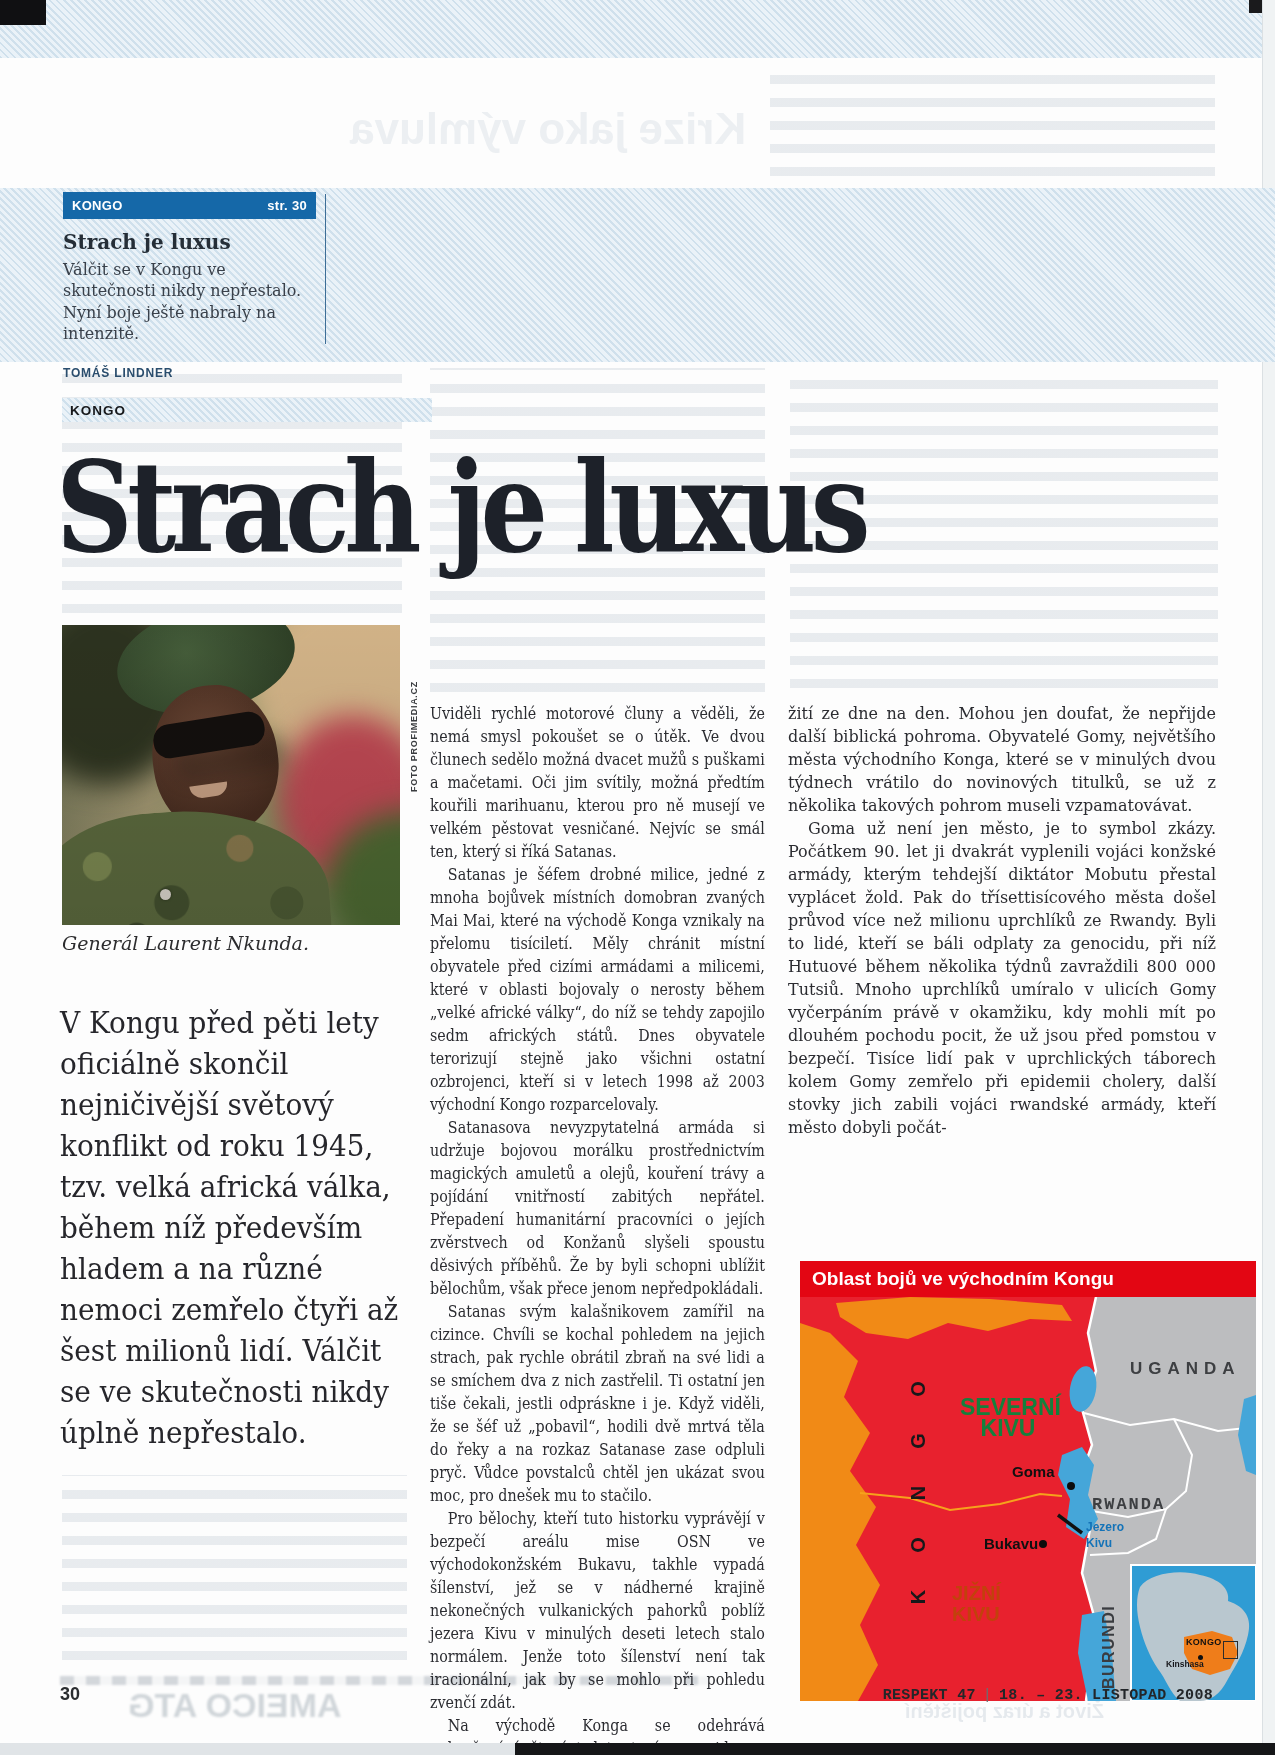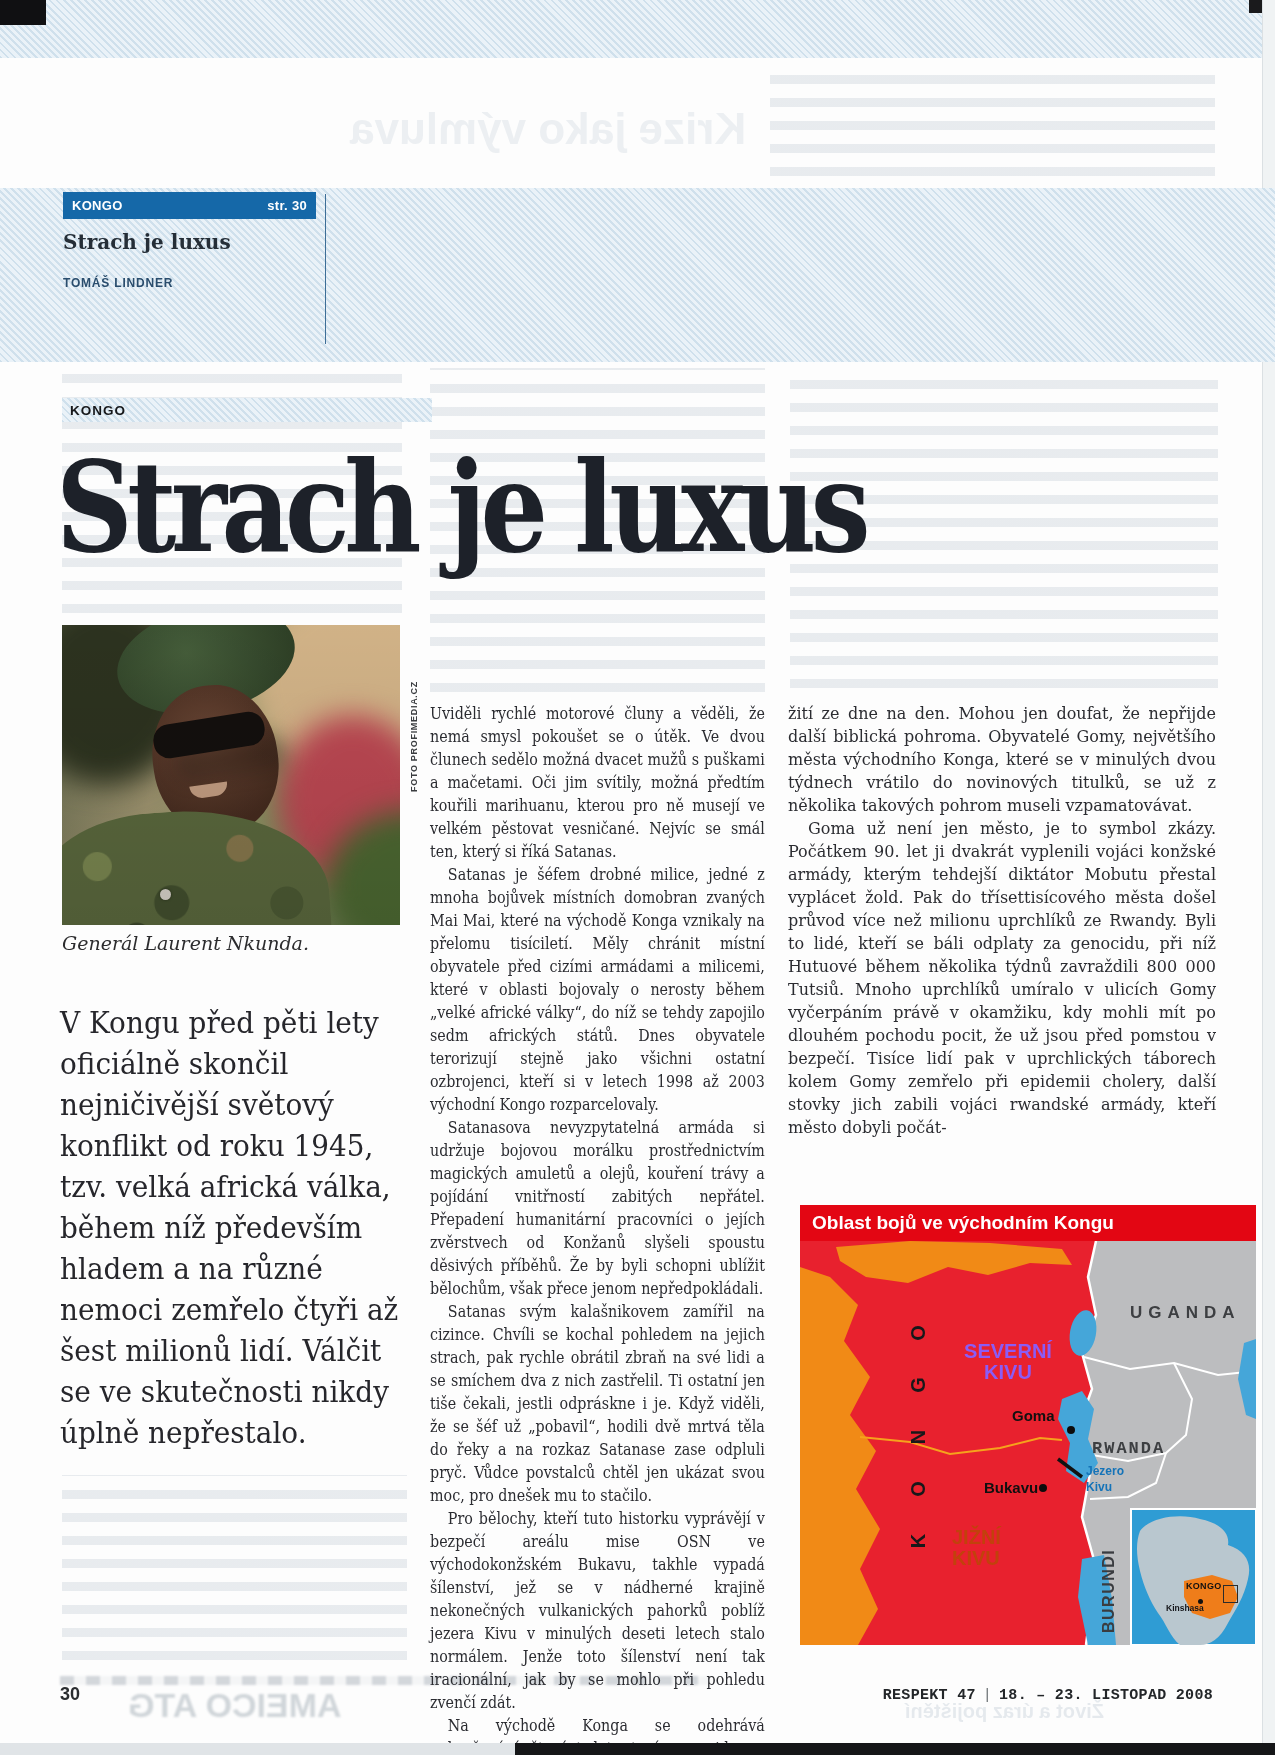--- a/index.html
+++ b/index.html
@@ -76,28 +76,28 @@
 
   
   .col{text-align:justify;color:#2b2c31;font-size:16px;line-height:23px;}
   .col p{margin:0;}
   .col p + p{text-indent:20px;}
   .col1{left:430px;top:702px;width:375px;transform:scaleX(0.893);transform-origin:left top;}
   .col2{left:788px;top:702px;width:428px;}
   .subhead{margin:9px 0 5px 0;font-family:"Liberation Sans",sans-serif;font-weight:800;font-size:18px;color:#1b84c4;text-align:left;}
 
   
-  .mapbox{left:800px;top:1205px;width:456px;height:440px;}
+  .mapbox{left:800px;top:1261px;width:456px;height:440px;}
   .map-title{height:36px;background:#e30613;color:#ffffff;display:flex;align-items:center;padding-left:12px;box-sizing:border-box;
       font-family:"Liberation Sans",sans-serif;font-weight:800;font-size:19px;}
   .map-body{position:relative;width:456px;height:404px;overflow:hidden;}
   .map-body svg{position:absolute;left:0;top:0;}
   .maplabel{position:absolute;font-family:"Liberation Sans",sans-serif;font-weight:800;color:#3d3f42;white-space:pre-line;}
   .lab-uganda{left:330px;top:62px;font-size:17px;letter-spacing:6px;}
-  .lab-severni{left:160px;top:100px;width:96px;text-align:center;font-size:20px;line-height:21px;color:#8b5cf6;}
+  .lab-severni{left:160px;top:100px;width:96px;text-align:center;font-size:23px;line-height:21px;color:#15803d;}
   .lab-jizni{left:152px;top:286px;width:96px;text-align:left;font-size:20px;line-height:21px;color:#c2410c;}
   .lab-goma{left:212px;top:166px;font-size:15px;color:#101010;}
   .lab-rwanda{left:292px;top:198px;font-size:17px;letter-spacing:2px;font-family:Liberation Mono, monospace;}
   .lab-jezero{left:286px;top:222px;width:64px;font-size:12px;line-height:16px;color:#1473b8;}
   .lab-bukavu{left:184px;top:238px;font-size:15px;color:#101010;}
   .lab-burundi{left:300px;top:392px;transform:rotate(-90deg);transform-origin:0 0;font-size:16px;letter-spacing:1.5px;color:#3a3c40;}
   .kongo-vert{left:104px;top:66px;width:28px;}
   .kongo-vert span{display:block;height:52px;transform:rotate(-90deg);font-family:"Liberation Sans",sans-serif;
       font-weight:800;font-size:20px;color:#17181a;text-align:center;line-height:52px;}
   .citydot{position:absolute;width:8px;height:8px;border-radius:50%;background:#0c0c0c;}
@@ -140,20 +140,21 @@
 
   <div class="abs band-teasers hatch"></div>
   <div class="abs teaser-divider"></div>
 
   <div class="abs teaser teaser-1">
     <div class="teaser-bar">
       <span>KONGO</span>
       <span>str. 30</span>
     </div>
     <div class="teaser-title">Strach je luxus</div>
+    <div class="teaser-summary">Válčit se v Kongu ve skutečnosti nikdy nepřestalo. Nyní boje ještě nabraly na intenzitě.</div>
     <div class="teaser-author">TOMÁŠ LINDNER</div>
   </div>
 
 
   <div class="abs kicker hatch">KONGO</div>
   <h1 class="abs headline" style="margin:0;">Strach je luxus</h1>
 
   <div class="abs photo">
     <div class="blob" style="left:55%;top:-14%;width:220px;height:200px;background:#d9b98c;"></div>
     <div class="blob" style="left:64%;top:30%;width:150px;height:170px;background:#c24a55;"></div>

